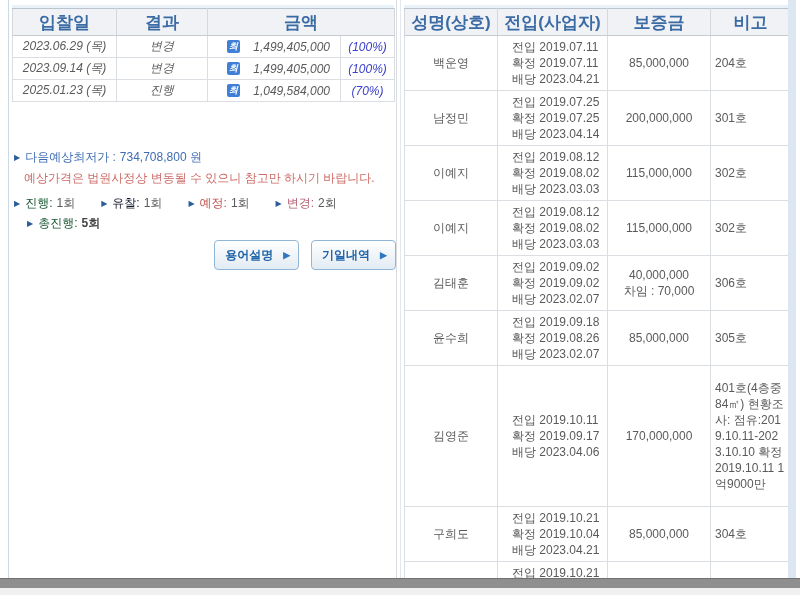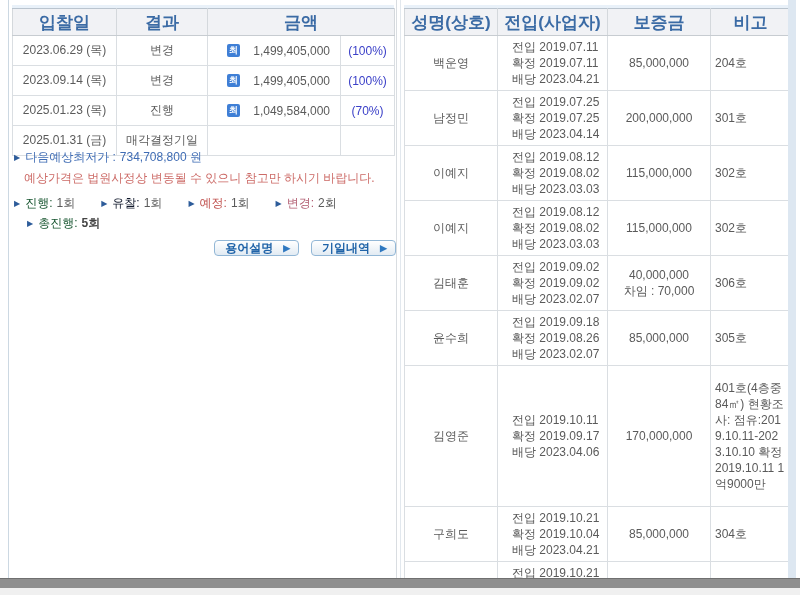--- a/index.html
+++ b/index.html
@@ -24,21 +24,21 @@
   table { border-collapse:collapse; table-layout:fixed; background:#fff; }
   .tbl { position:absolute; top:8px; }
   .tbl-left { left:12px; width:382px; }
   .tbl-right { left:404px; width:386px; }
   th {
     background:#f1f2f5; color:#3b6ba5; font-weight:bold; font-size:17px;
     height:27px; border:1px solid #d4d8dc; border-top:1px solid #bac4ce;
     border-bottom:1px solid #c7ccd1; text-align:center;
   }
   td { border:1px solid #dadee2; color:#5a5a5a; }
-  .tbl-left td { height:30px; text-align:center; }
+  .tbl-left td { height:22px; text-align:center;font-style:italic; }
   .c { text-align:center; }
   .amt-td { padding:0; }
   .amt-wrap { display:flex; align-items:center; justify-content:space-between; padding:0 10px 0 19px; }
   .badge {
     display:inline-block; width:13px; height:13px; line-height:13px;
     background:#3f7fd6; color:#fff; font-size:9px; font-weight:bold;
     text-align:center; border-radius:2px; flex:0 0 auto;
   }
   .amt-num { flex:1; text-align:right; }
   .pct { color:#3b40c8; }
@@ -56,21 +56,21 @@
   .note2 { position:absolute; left:24px; top:170px; color:#cc6a66; }
   .legend { position:absolute; left:14px; top:195px; display:flex; }
   .legend .item { margin-right:26px; white-space:nowrap; }
   .legend .v { margin-left:4px; }
   .s0 { color:#14532d; } .s1 { color:#0f172a; } .s2 { color:#c0504d; } .s3 { color:#b25e72; }
   .total-line { position:absolute; left:27px; top:215px; }
   .total-line .v { font-weight:bold; color:#444; margin-left:4px; }
 
   .btn-row { position:absolute; left:12px; top:240px; width:384px; display:flex; justify-content:flex-end; gap:12px; }
   .btn {
-    min-width:76px; height:16px; display:flex; align-items:center; justify-content:space-between;
+    min-width:76px; height:30px; display:flex; align-items:center; justify-content:space-between;
     padding:0 8px 0 10px; border:1px solid #92b7d6; border-radius:4px;
     background:linear-gradient(#ffffff, #e2ebf3); color:#1f63a8; font-weight:bold;
     font-size:12px; font-family:"Liberation Sans", sans-serif; cursor:pointer;
   }
   .btn .arr { color:#2f78c0; font-size:9px; margin-left:10px; }
 </style>
 </head>
 <body>
 
 <div class="vline l1"></div>
@@ -120,26 +120,20 @@
       <tr>
         <td class="c">2025.01.23 (목)</td>
         <td class="c">진행</td>
         <td class="amt-td">
           <div class="amt-wrap">
             <span class="badge">최</span>
             <span class="amt-num">1,049,584,000</span>
           </div>
         </td>
         <td class="c pct">(70%)</td>
-      </tr>
-      <tr>
-        <td class="c">2025.01.31 (금)</td>
-        <td class="c">매각결정기일</td>
-        <td class="amt-td"></td>
-        <td class="c pct"></td>
       </tr>
     </tbody>
 </table>
 
 <div class="note1">
   <span class="bullet">▶</span><span>다음예상최저가 :</span><span class="val">734,708,800 원</span>
 </div>
 <div class="note2">예상가격은 법원사정상 변동될 수 있으니 참고만 하시기 바랍니다.</div>
 
 <div class="legend">

